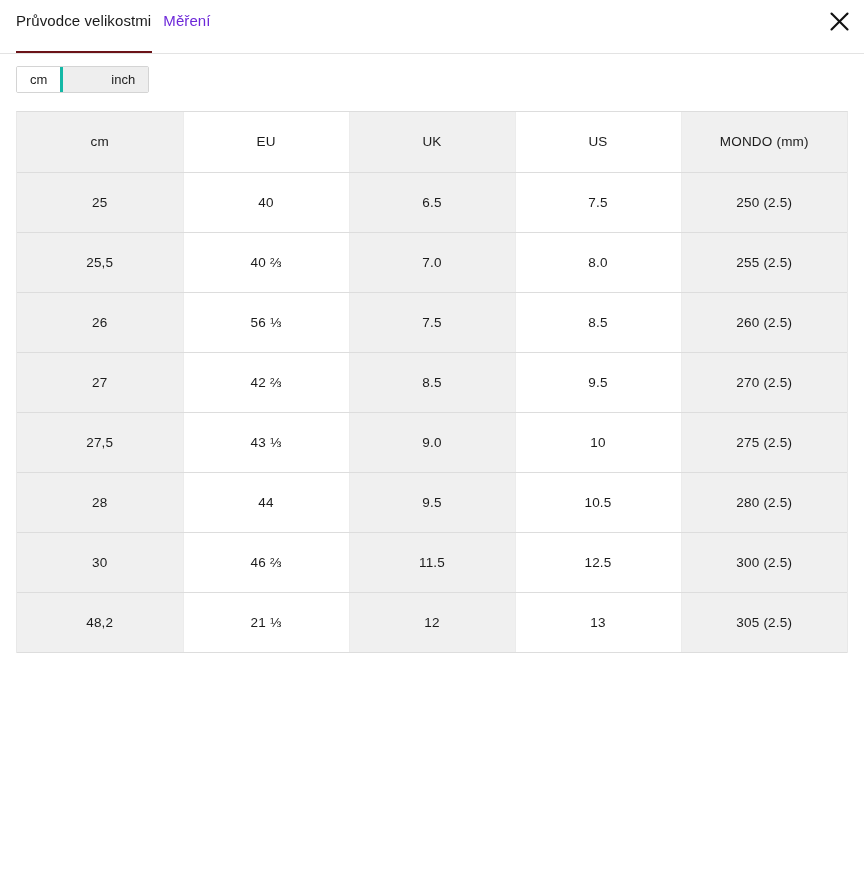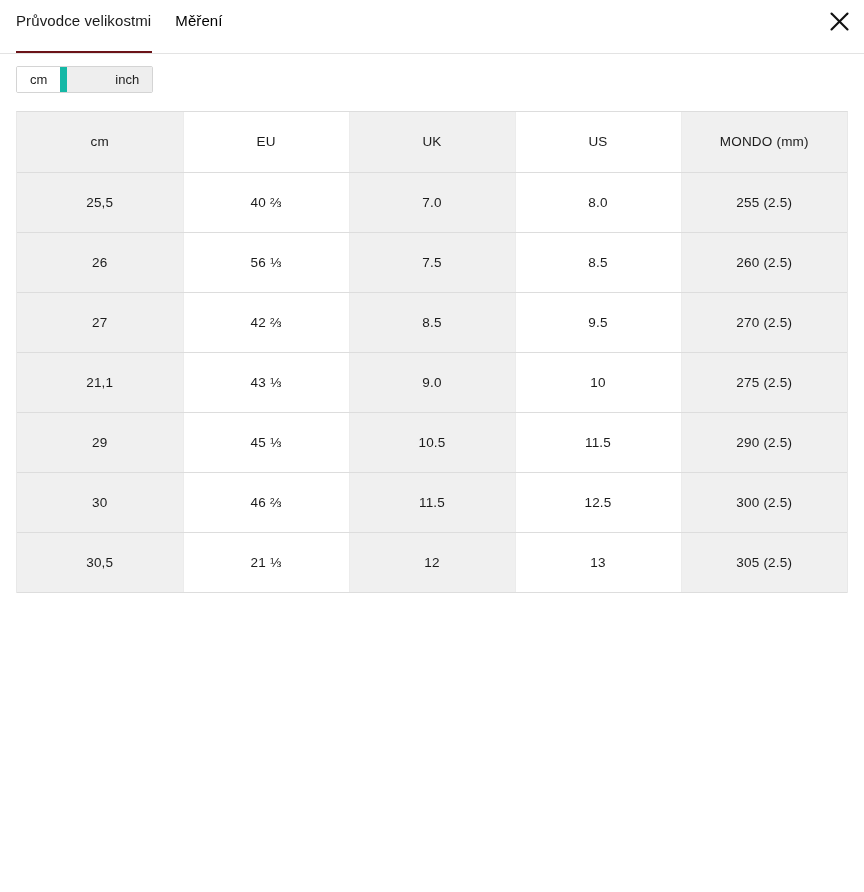--- a/index.html
+++ b/index.html
@@ -11,31 +11,31 @@
   }
 
   
   .tabbar {
     position: relative;
     height: 56px;
     padding: 0 16px;
     display: flex;
     align-items: flex-start;
   }
-  .tabs { display: flex; align-items: center; gap: 24px; padding-top: 8px; }
+  .tabs { display: flex; align-items: center; gap: 12px; padding-top: 8px; }
   .tab {
     font-size: 15px;
     color: #1a1a1a;
     line-height: 22px;
     padding: 2px 0 6px 0;
     cursor: pointer;
     white-space: nowrap;
     letter-spacing: .1px;
   }
-  .tab.inactive { color: #000000; }
+  .tab.inactive { color: #6d28d9; }
 
   .tab-underline {
     position: absolute;
     left: 16px;
     top: 51px;
     width: 136px;
     height: 3px;
     background: #6b1318;
   }
   .tab-divider {
@@ -73,21 +73,21 @@
     background: #eeeeee;
     border: none;
     padding: 0 13px;
     height: 100%;
     cursor: pointer;
     line-height: 25px;
   }
   .unit-btn.active {
     background: #ffffff;
   }
-  .unit-btn + .unit-btn { border-left: 7px solid #14b8a6; padding-left: 48px; }
+  .unit-btn + .unit-btn { border-left: 3px solid #14b8a6; padding-left: 48px; }
 
   
   .table-wrap {
     margin: 18px 16px 0 16px;
     width: 832px;
     border-top: 1px solid #dddddd;
     border-left: 1px solid #e8e8e8;
     border-right: 1px solid #e8e8e8;
   }
   table.size-table {
@@ -155,20 +155,27 @@
       <tr>
         <th class="shade">cm</th>
         <th>EU</th>
         <th class="shade">UK</th>
         <th>US</th>
         <th class="shade">MONDO (mm)</th>
       </tr>
     </thead>
     <tbody>
       <tr>
+        <td class="shade">25</td>
+        <td>40</td>
+        <td class="shade">6.5</td>
+        <td>7.5</td>
+        <td class="shade">250 (2.5)</td>
+      </tr>
+      <tr>
         <td class="shade">25,5</td>
         <td>40 ⅔</td>
         <td class="shade">7.0</td>
         <td>8.0</td>
         <td class="shade">255 (2.5)</td>
       </tr>
       <tr>
         <td class="shade">26</td>
         <td>56 ⅓</td>
         <td class="shade">7.5</td>
@@ -176,42 +183,42 @@
         <td class="shade">260 (2.5)</td>
       </tr>
       <tr>
         <td class="shade">27</td>
         <td>42 ⅔</td>
         <td class="shade">8.5</td>
         <td>9.5</td>
         <td class="shade">270 (2.5)</td>
       </tr>
       <tr>
-        <td class="shade">21,1</td>
+        <td class="shade">27,5</td>
         <td>43 ⅓</td>
         <td class="shade">9.0</td>
         <td>10</td>
         <td class="shade">275 (2.5)</td>
       </tr>
       <tr>
-        <td class="shade">29</td>
-        <td>45 ⅓</td>
-        <td class="shade">10.5</td>
-        <td>11.5</td>
-        <td class="shade">290 (2.5)</td>
+        <td class="shade">28</td>
+        <td>44</td>
+        <td class="shade">9.5</td>
+        <td>10.5</td>
+        <td class="shade">280 (2.5)</td>
       </tr>
       <tr>
         <td class="shade">30</td>
         <td>46 ⅔</td>
         <td class="shade">11.5</td>
         <td>12.5</td>
         <td class="shade">300 (2.5)</td>
       </tr>
       <tr>
-        <td class="shade">30,5</td>
+        <td class="shade">48,2</td>
         <td>21 ⅓</td>
         <td class="shade">12</td>
         <td>13</td>
         <td class="shade">305 (2.5)</td>
       </tr>
 
     </tbody>
   </table>
 </div>
 

